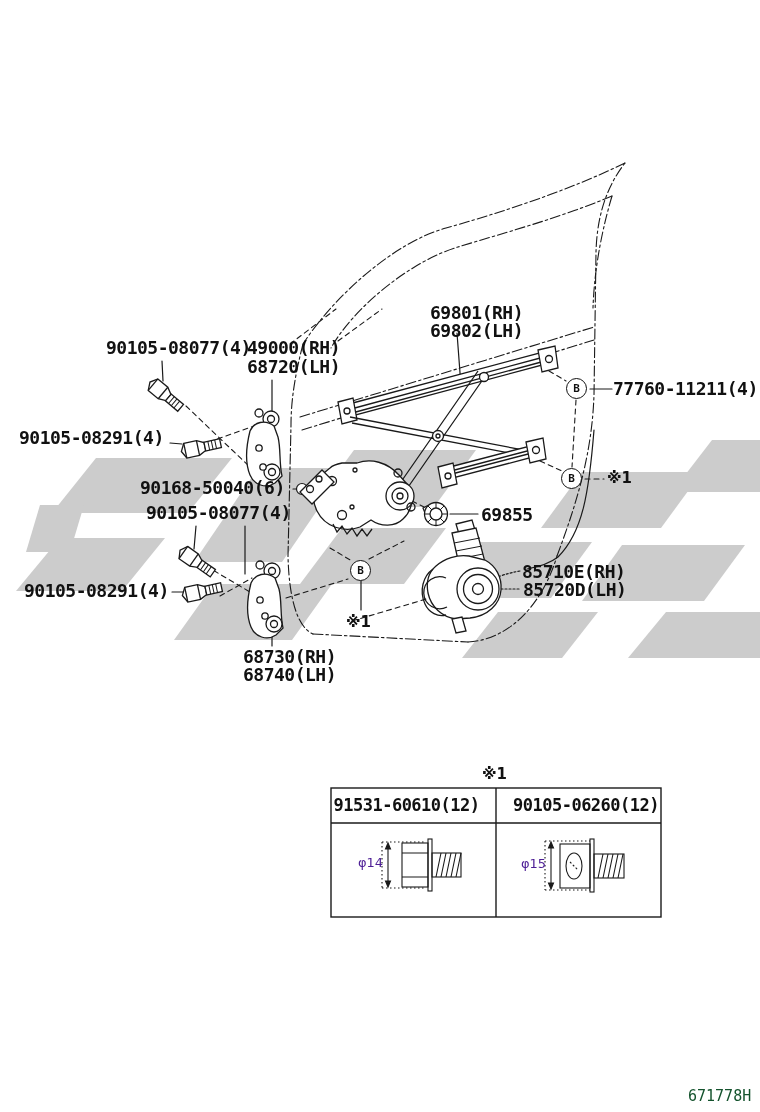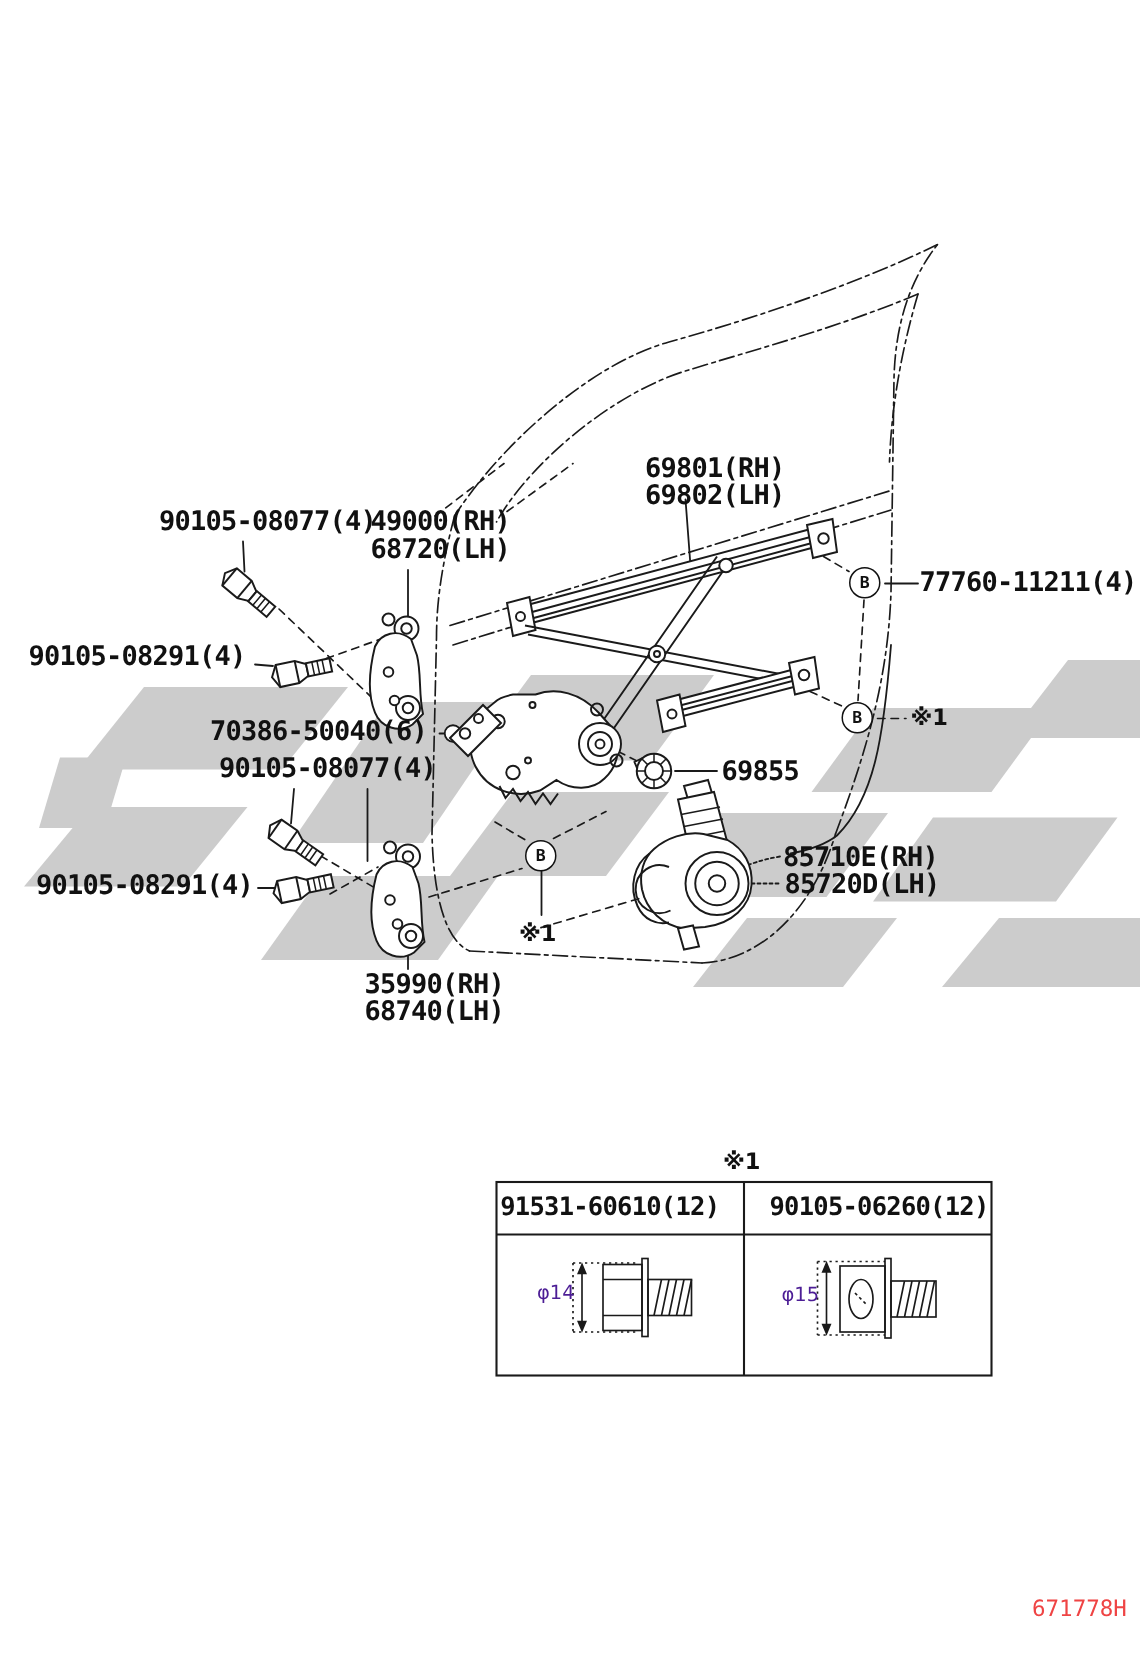--- a/index.html
+++ b/index.html
@@ -8,21 +8,21 @@
   .art{position:absolute;left:0;top:0;}
   .lbl{position:absolute;font:bold 18px/1.02 "DejaVu Sans Mono", monospace;color:#111;
        white-space:nowrap;letter-spacing:-0.5px;}
   .ref{position:absolute;font:bold 15px/1 "DejaVu Sans", sans-serif;color:#111;white-space:nowrap;}
   .callout{position:absolute;width:21px;height:21px;border:1.7px solid #111;border-radius:50%;
        background:#fff;display:flex;align-items:center;justify-content:center;
        font:bold 11px/1 "DejaVu Sans Mono", monospace;color:#111;box-sizing:border-box;}
   .th{position:absolute;font:bold 17px/1 "DejaVu Sans Mono", monospace;color:#111;
       text-align:center;letter-spacing:-0.5px;white-space:nowrap;}
   .dim{position:absolute;font:13px/1 "DejaVu Sans", sans-serif;color:#4c1d95;white-space:nowrap;}
-  .doc{position:absolute;font:15px/1 "DejaVu Sans Mono", monospace;color:#ef4444;}
+  .doc{position:absolute;font:15px/1 "DejaVu Sans Mono", monospace;color:#14532d;margin-top:24px;}
 </style>
 </head>
 <body>
 
 <div class="stage">
 
   <svg class="art" width="760" height="1112" viewBox="0 0 760 1112">
 
     <g fill="#cccccc" stroke="none">
       <path d="M96,458 L232,458 L188,513 L52,513 Z"></path>
@@ -224,27 +224,27 @@
     </g>
   </svg>
 
   <div class="lbl" style="left:106px;top:339px">90105-08077(4)</div>
   <div class="lbl" style="left:247px;top:339px">49000(RH)</div>
   <div class="lbl" style="left:247px;top:358px">68720(LH)</div>
   <div class="lbl" style="left:430px;top:304px">69801(RH)</div>
   <div class="lbl" style="left:430px;top:322px">69802(LH)</div>
   <div class="lbl" style="left:613px;top:380px">77760-11211(4)</div>
   <div class="lbl" style="left:19px;top:429px">90105-08291(4)</div>
-  <div class="lbl" style="left:140px;top:479px">70386-50040(6)</div>
+  <div class="lbl" style="left:140px;top:479px">90168-50040(6)</div>
   <div class="lbl" style="left:146px;top:504px">90105-08077(4)</div>
   <div class="lbl" style="left:481px;top:506px">69855</div>
   <div class="lbl" style="left:24px;top:582px">90105-08291(4)</div>
   <div class="lbl" style="left:522px;top:563px">85710E(RH)</div>
   <div class="lbl" style="left:523px;top:581px">85720D(LH)</div>
-  <div class="lbl" style="left:243px;top:648px">35990(RH)</div>
+  <div class="lbl" style="left:243px;top:648px">68730(RH)</div>
   <div class="lbl" style="left:243px;top:666px">68740(LH)</div>
 
   <div class="ref" style="left:607px;top:471px">※1</div>
   <div class="ref" style="left:346px;top:615px">※1</div>
   <div class="ref" style="left:482px;top:767px">※1</div>
 
   <div class="callout" style="left:566px;top:378px">
       <span>B</span>
     </div>
   <div class="callout" style="left:561px;top:468px">

